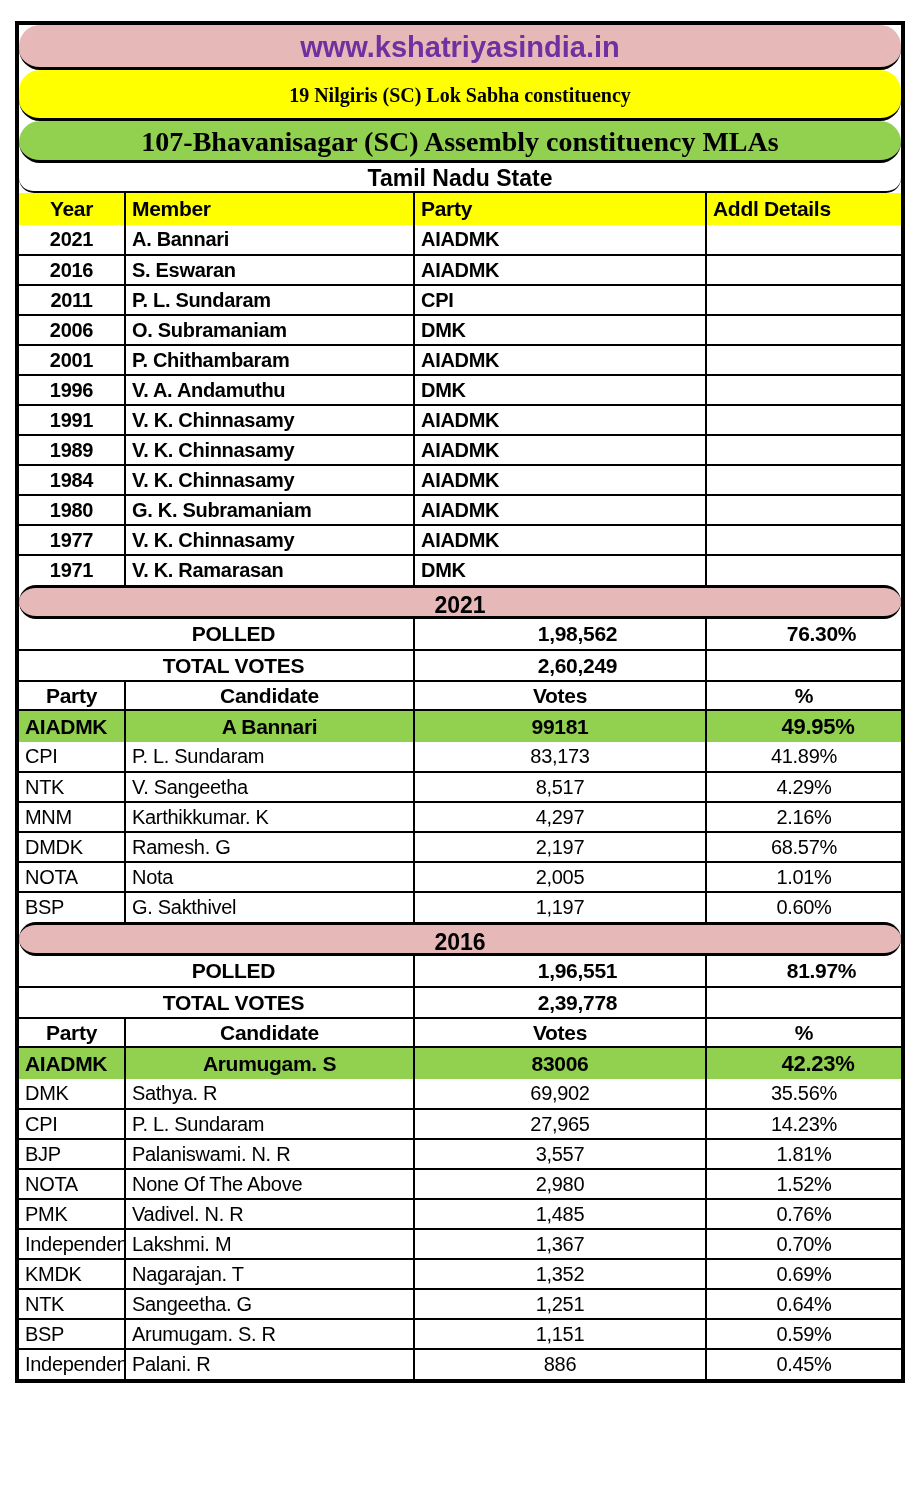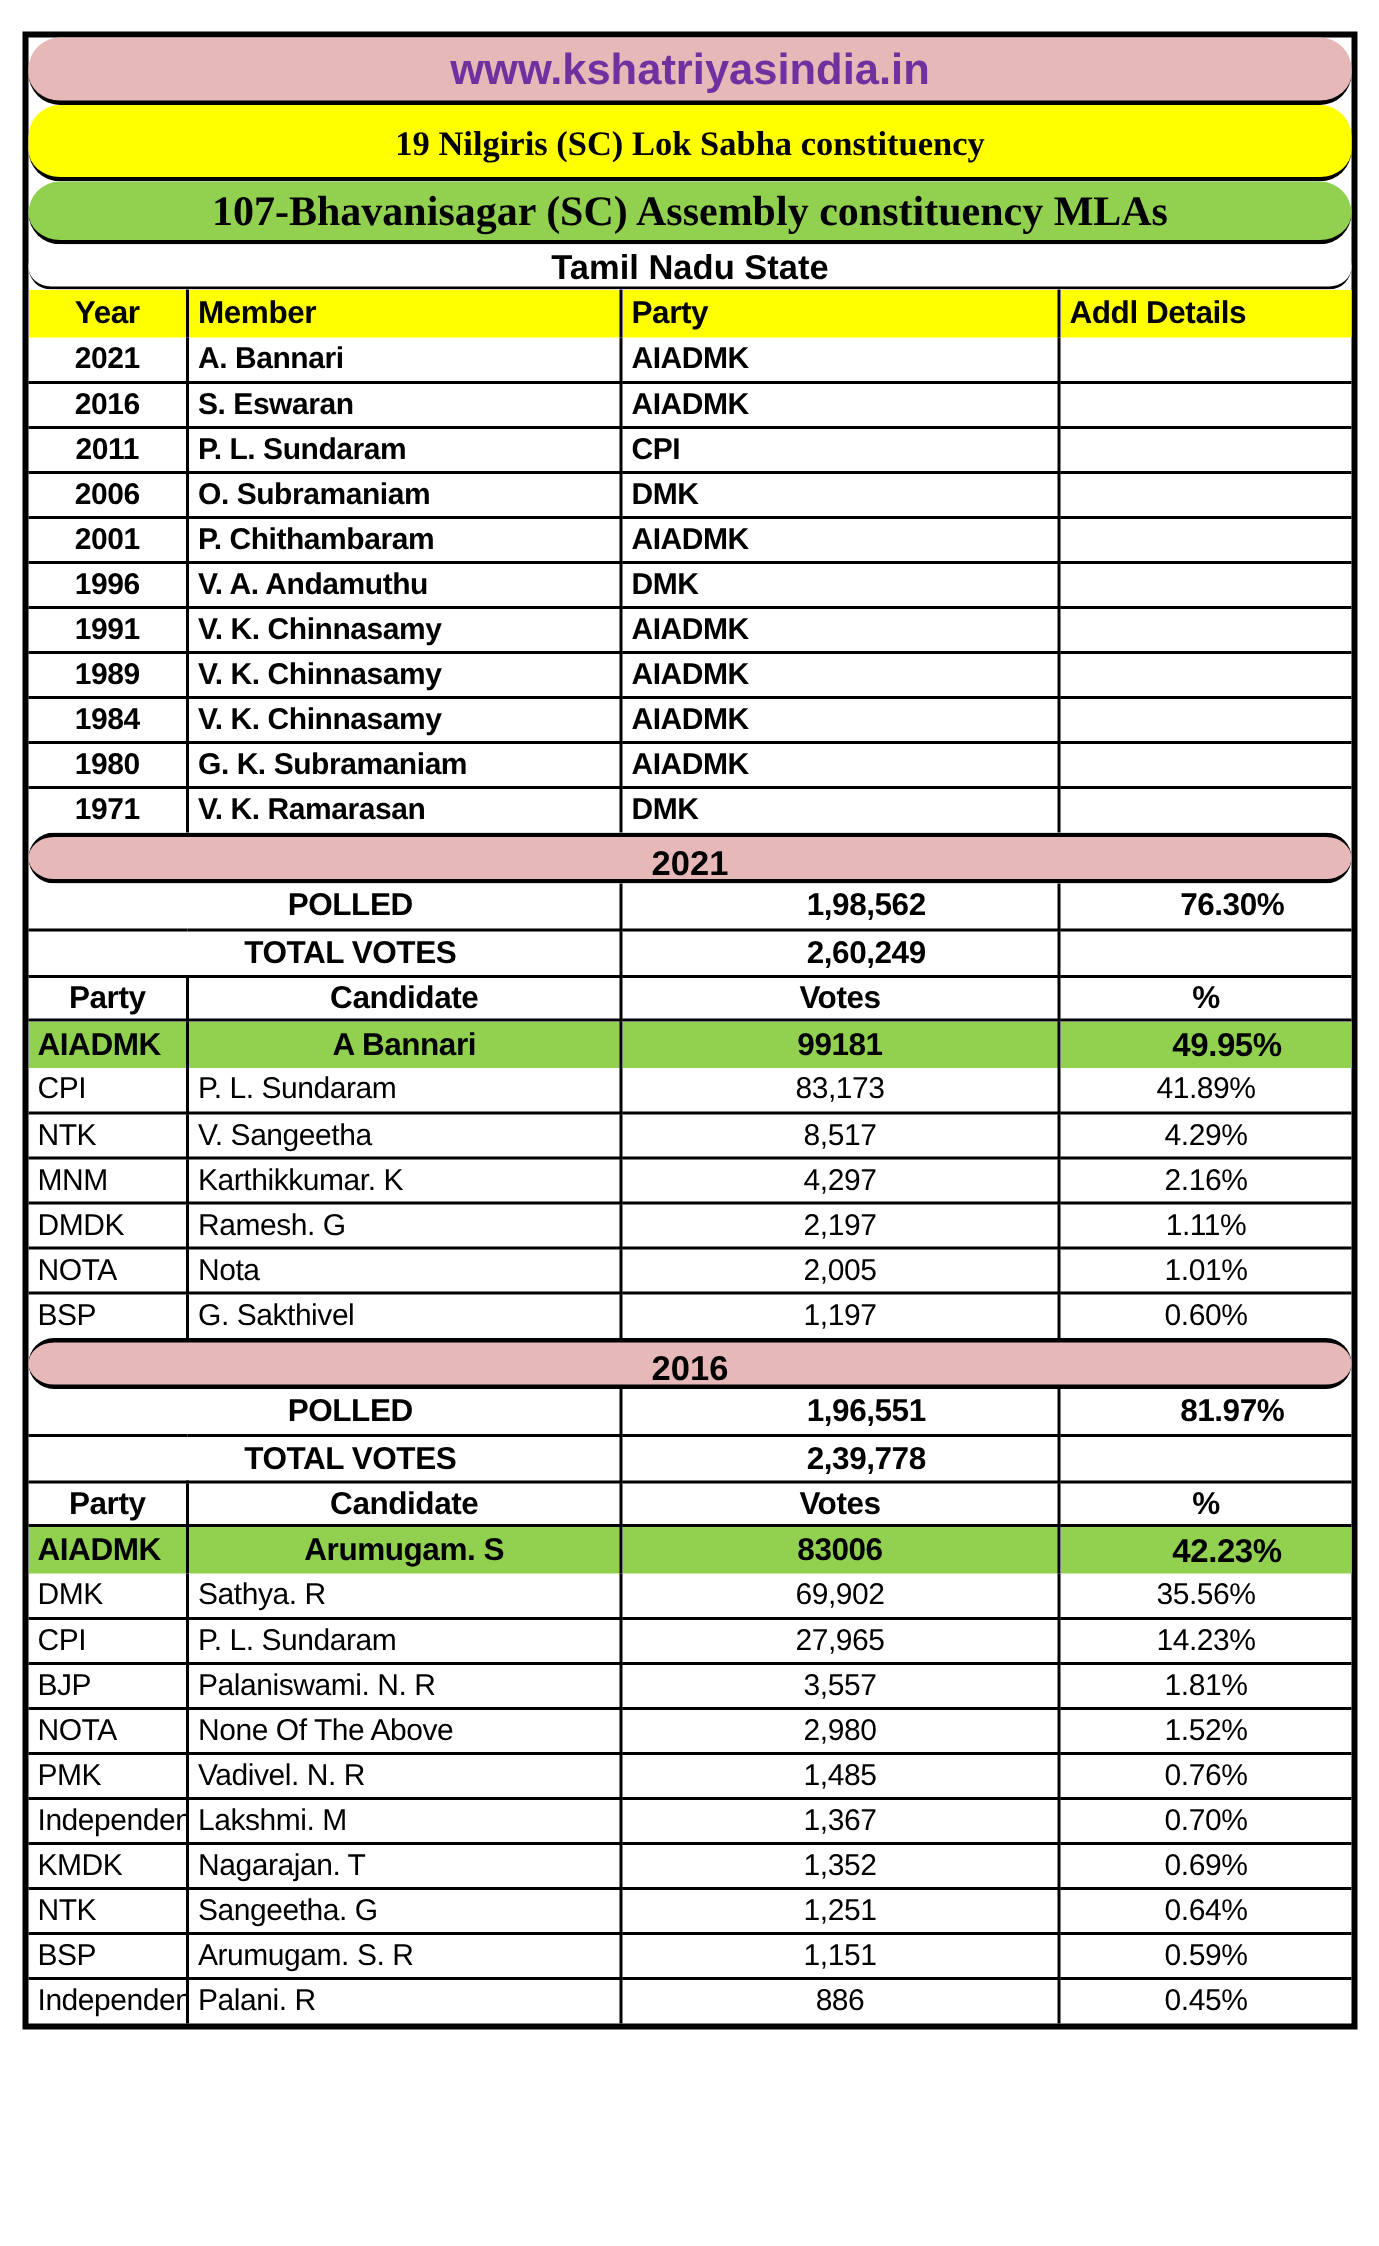--- a/index.html
+++ b/index.html
@@ -15,21 +15,21 @@
   
   .banner { text-align:center; overflow:hidden; white-space:nowrap;border-radius:21px; }
   .banner-site {
     height:45px; line-height:45px; background:#e6b8b7;
     border-bottom:3px solid #000;
     font-weight:bold; font-size:29px; color:#7030a0;
   }
   .banner-title {
     height:51px; line-height:51px; background:#ffff00;
     border-bottom:3px solid #000;
-    font-family:"Liberation Serif", serif; font-weight:bold; font-size:23px;
+    font-family:"Liberation Serif", serif; font-weight:bold; font-size:20px;
   }
   .banner-sub {
     height:42px; line-height:42px; background:#92d050;
     border-bottom:3px solid #000;
     font-family:"Liberation Serif", serif; font-weight:bold; font-size:28px;
   }
   .banner-state {
     height:30px; line-height:30px; background:#fff;
     border-bottom:2px solid #000;
     font-weight:bold; font-size:23px;
@@ -157,20 +157,26 @@
     <td class="left"></td>
   </tr>
 
   <tr>
     <td class="center">1980</td>
     <td class="left">G. K. Subramaniam</td>
     <td class="left">AIADMK</td>
     <td class="left"></td>
   </tr>
 
+  <tr>
+    <td class="center">1977</td>
+    <td class="left">V. K. Chinnasamy</td>
+    <td class="left">AIADMK</td>
+    <td class="left"></td>
+  </tr>
 
   <tr>
     <td class="center">1971</td>
     <td class="left">V. K. Ramarasan</td>
     <td class="left">DMK</td>
     <td class="left"></td>
   </tr>
 </tbody>
     </table>
 
@@ -225,21 +231,21 @@
     <td class="left">MNM</td>
     <td class="left">Karthikkumar. K</td>
     <td class="center">4,297</td>
     <td class="center">2.16%</td>
   </tr>
 
   <tr>
     <td class="left">DMDK</td>
     <td class="left">Ramesh. G</td>
     <td class="center">2,197</td>
-    <td class="center">1.11%</td>
+    <td class="center">68.57%</td>
   </tr>
 
   <tr>
     <td class="left">NOTA</td>
     <td class="left">Nota</td>
     <td class="center">2,005</td>
     <td class="center">1.01%</td>
   </tr>
 
   <tr>

